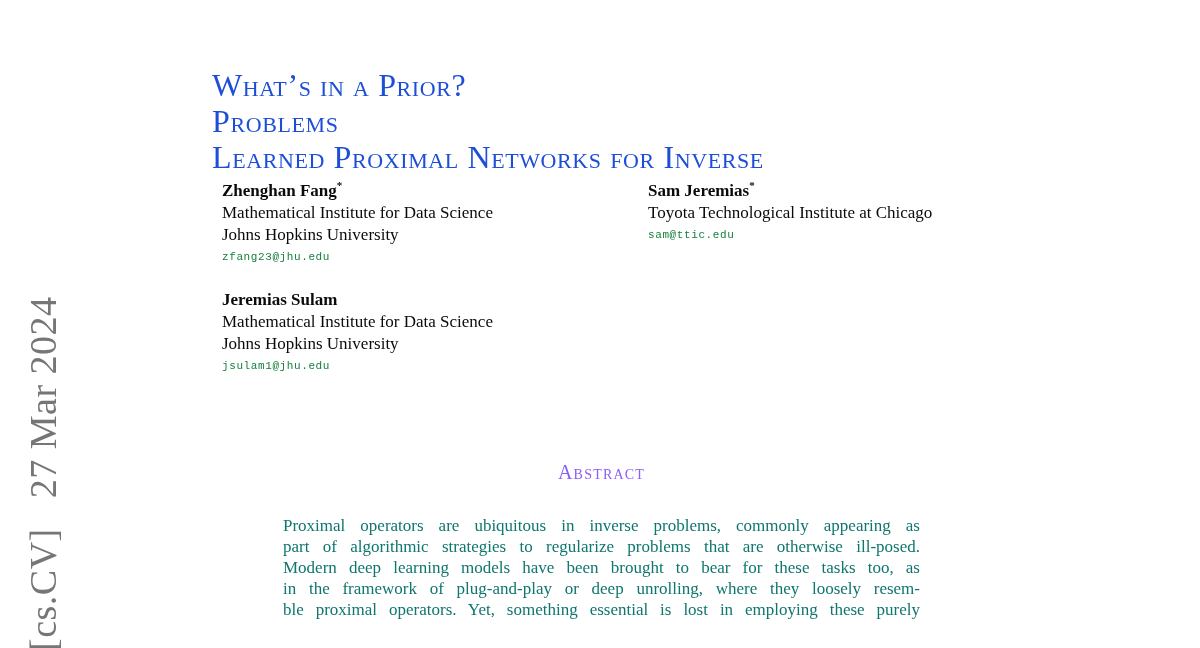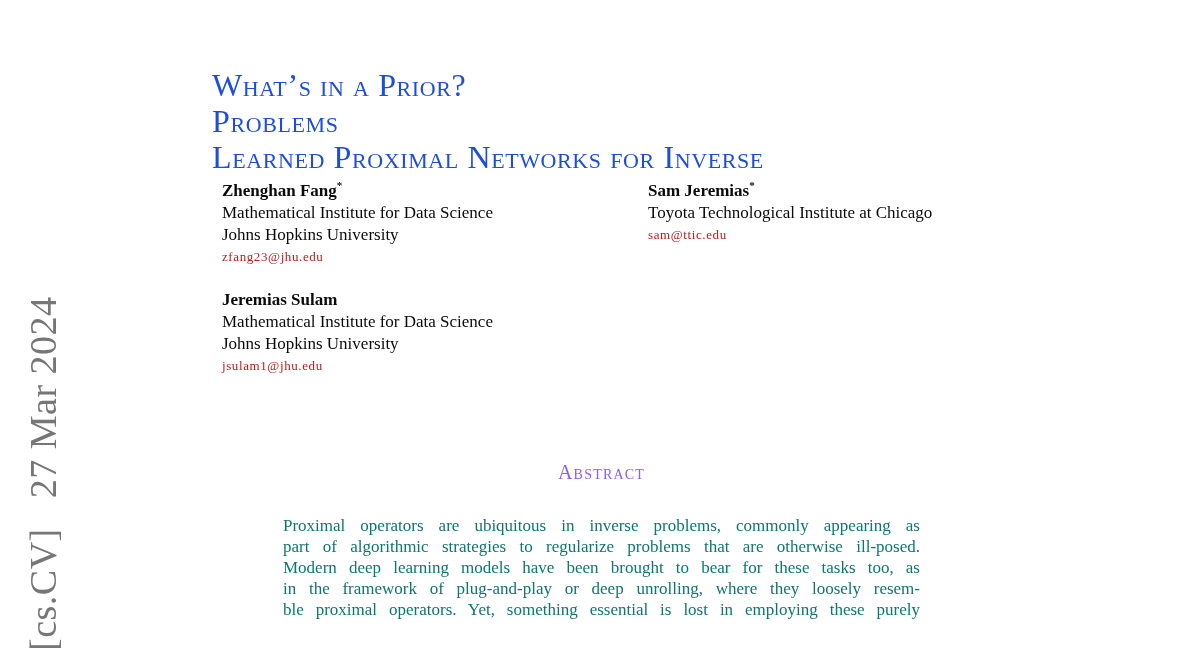--- a/index.html
+++ b/index.html
@@ -56,24 +56,24 @@
   }
   .author-block { white-space: nowrap; }
   .author-block.row2 { grid-column: 1; }
   .author-name { font-weight: 700; }
   .author-name sup {
     font-size: 11px;
     vertical-align: super;
     line-height: 0;
   }
   .email {
-    font-family: Liberation Serif, serif;
-    font-size: 13px;
+    font-family: Liberation Mono, monospace;
+    font-size: 11px;
     letter-spacing: 0.6px;
-    color: #b91c1c;
+    color: #15803d;
   }
 
   
   .abstract-heading {
     position: absolute;
     left: 283px;
     top: 461px;
     width: 637px;
     text-align: center;
     font-variant: small-caps;

